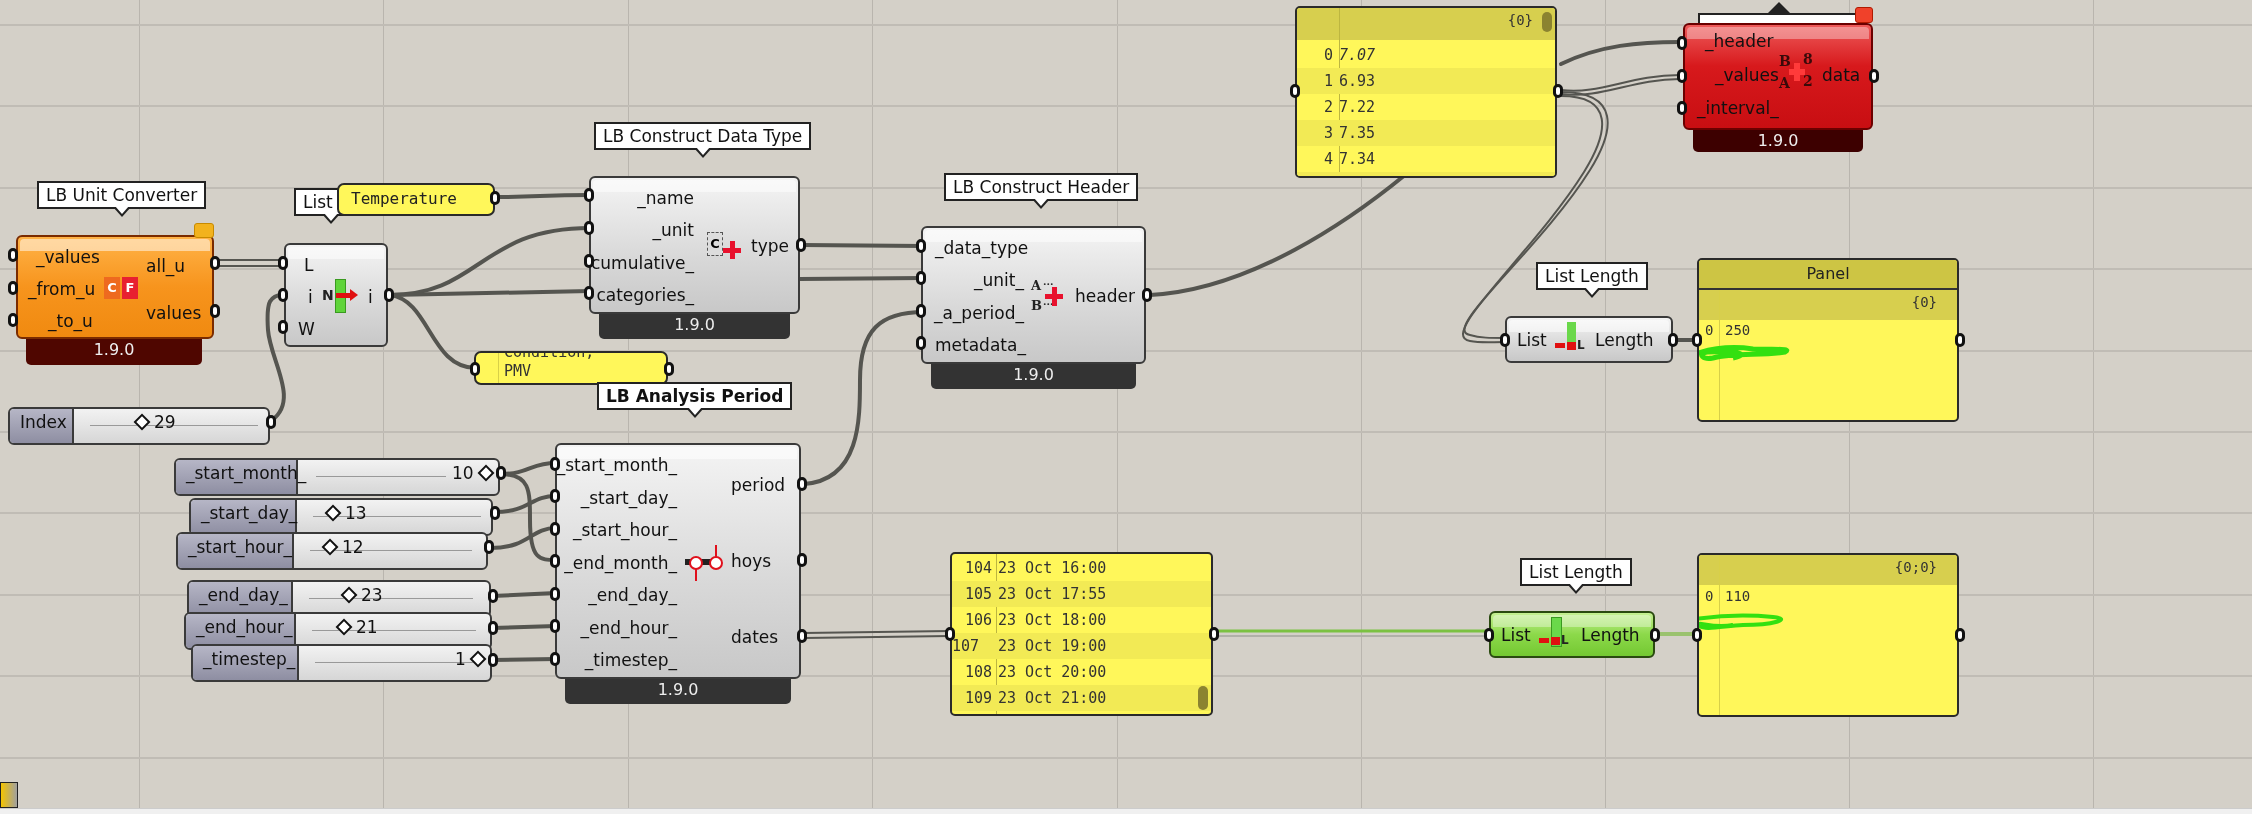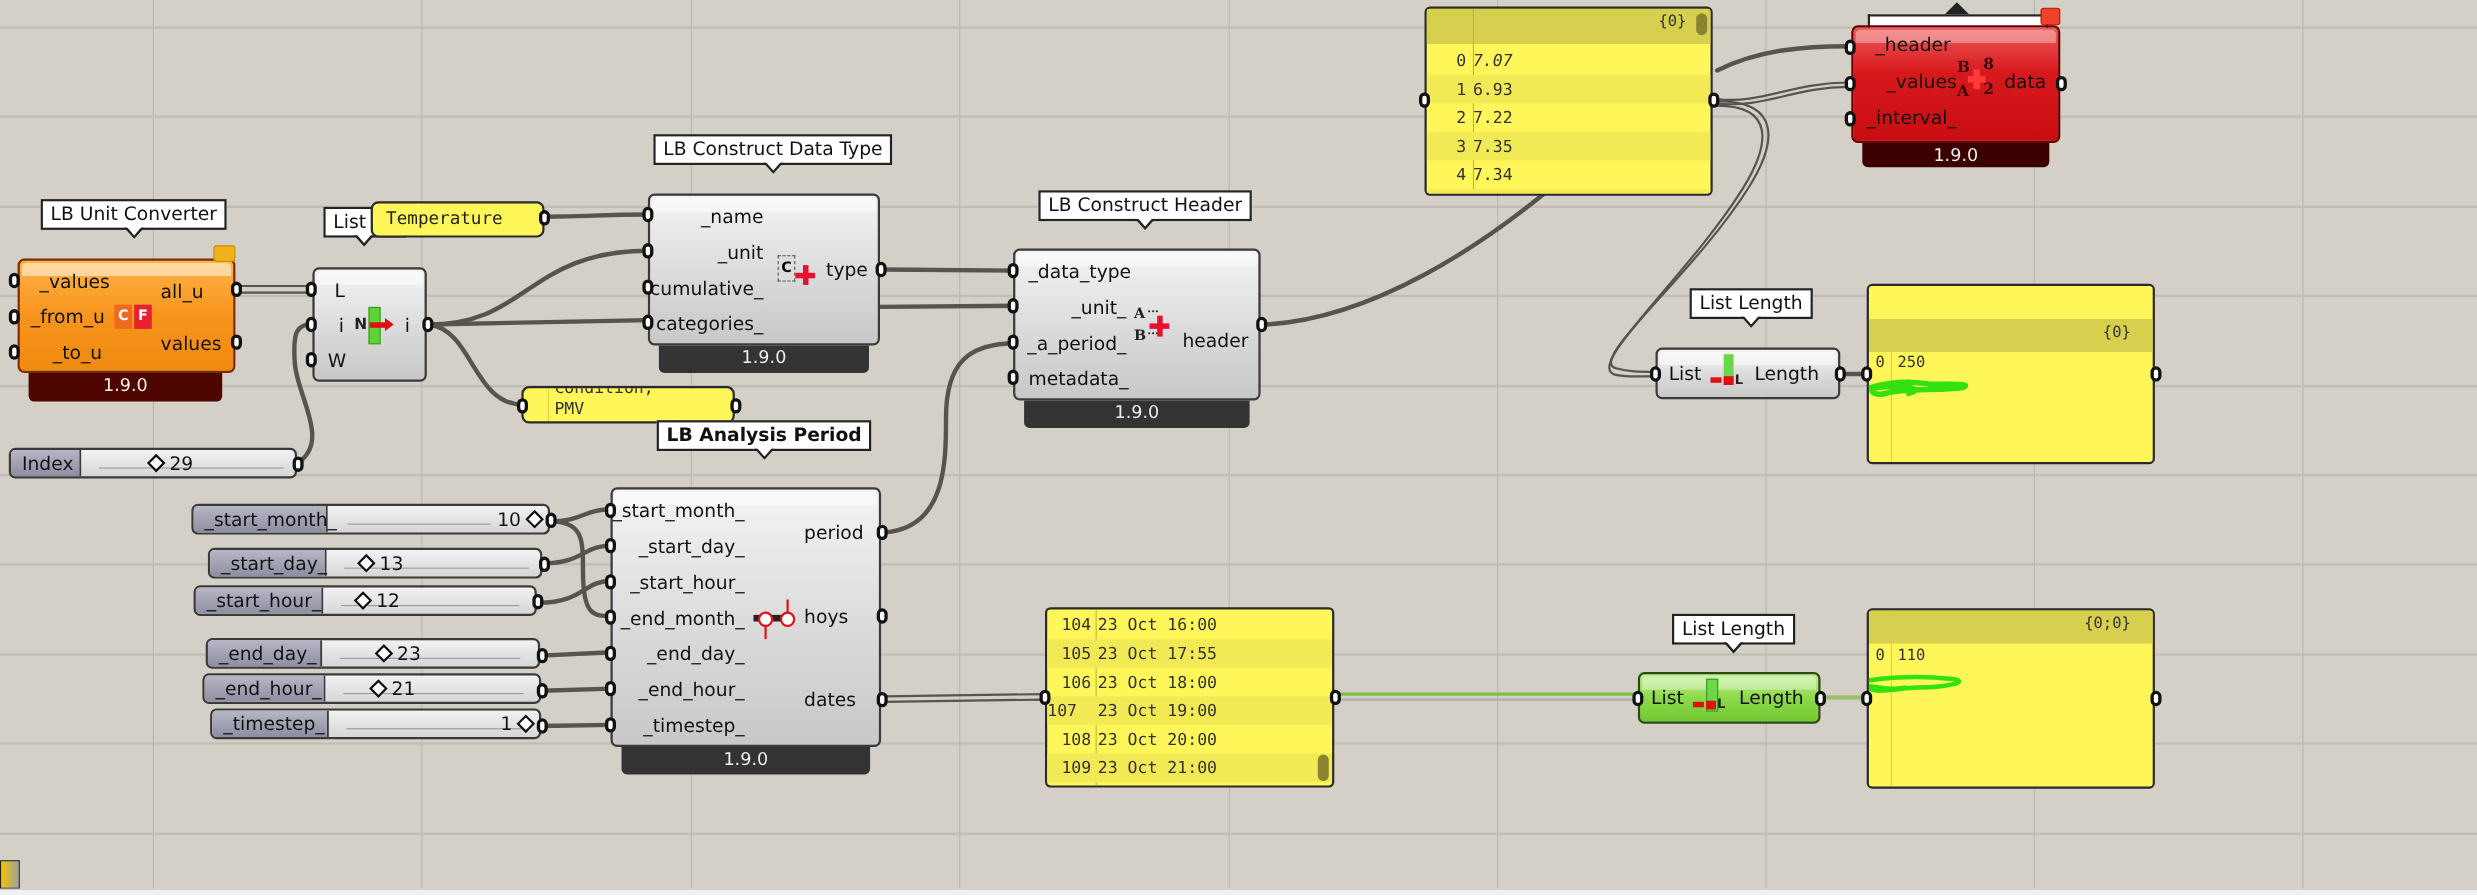--- a/index.html
+++ b/index.html
@@ -12,21 +12,21 @@
   .comp .topshine{position:absolute;left:2px;right:2px;top:2px;height:12px;border-radius:4px 4px 0 0;background:rgba(255,255,255,0.5);}
   .lbl{position:absolute;font-size:17px;color:#111;white-space:nowrap;line-height:20px;}
   .ver{position:absolute;box-sizing:border-box;background:#333;color:#eee;font-size:16px;text-align:center;line-height:22px;border-radius:0 0 5px 5px;}
   .grip{position:absolute;width:10px;height:14px;box-sizing:border-box;border:3px solid #111;background:#fff;border-radius:7px;}
   .tip{position:absolute;box-sizing:border-box;background:#fff;border:2px solid #222;font-size:17px;line-height:24px;padding:0 7px;white-space:nowrap;color:#111;}
   .tip:after{content:"";position:absolute;left:50%;bottom:-10px;margin-left:-9px;border-left:9px solid transparent;border-right:9px solid transparent;border-top:10px solid #222;}
   .tip:before{content:"";position:absolute;left:50%;bottom:-7px;margin-left:-7px;border-left:7px solid transparent;border-right:7px solid transparent;border-top:8px solid #fff;z-index:2;}
   .panel{position:absolute;box-sizing:border-box;border:2px solid #2a2a2a;border-radius:5px;background:#fff75a;overflow:hidden;font-family:"DejaVu Sans Mono",monospace;}
   .panel .row{position:absolute;left:0;right:0;height:26px;font-size:15px;line-height:26px;color:#333;}
   .mono{font-family:"DejaVu Sans Mono",monospace;}
-  .slider{position:absolute;box-sizing:border-box;height:28px;border:2px solid #3a3a3a;border-radius:6px;background:linear-gradient(#f2f2f2,#d6d6d6);text-decoration:underline;}
+  .slider{position:absolute;box-sizing:border-box;height:38px;border:2px solid #3a3a3a;border-radius:6px;background:linear-gradient(#f2f2f2,#d6d6d6);text-decoration:underline;}
   .slider .name{position:absolute;left:0;top:0;bottom:0;box-sizing:border-box;background:linear-gradient(#b6b6c6,#8e8ea2);border-right:2px solid #3a3a3a;border-radius:4px 0 0 4px;font-size:17px;line-height:26px;padding:0 10px;color:#111;white-space:nowrap;}
   .slider .track{position:absolute;top:8px;height:8px;border-bottom:1px solid #999;}
   .slider .val{position:absolute;top:0;font-size:17px;line-height:26px;color:#111;}
   .diamond{display:inline-block;width:8px;height:8px;border:2px solid #111;background:#fff;transform:rotate(45deg);margin:0 6px;}
   .icon{position:absolute;}
 </style>
 </head>
 <body>
 
 <div id="canvas">
@@ -183,21 +183,21 @@
   <div class="grip" style="left:796px;top:238px"></div>
   <div class="ver" style="left:599px;top:314px;width:191px;height:25px;">1.9.0</div>
 
   <div class="tip" style="left:944px;top:173px;"><span>LB Construct Header</span></div>
   <div class="comp" style="left:921px;top:226px;width:225px;height:138px;">
     <div class="topshine"></div>
     <span class="lbl" style="left:12px;top:10px">_data_type</span>
     <span class="lbl" style="right:120px;top:42px">_unit_</span>
     <span class="lbl" style="right:120px;top:75px">_a_period_</span>
     <span class="lbl" style="left:12px;top:107px">metadata_</span>
-    <span class="lbl" style="left:152px;top:72px">header</span>
+    <span class="lbl" style="left:152px;top:58px">header</span>
     <div class="icon" style="left:108px;top:50px;width:36px;height:36px;font-family:'DejaVu Serif',serif;font-weight:bold;font-size:13px;color:#222;">
       <span style="position:absolute;left:0;top:0;">A</span>
         <span style="position:absolute;left:12px;top:0;font-size:10px;">···</span>
       <span style="position:absolute;left:0;top:20px;">B</span>
         <span style="position:absolute;left:12px;top:20px;font-size:10px;">···</span>
       <div style="position:absolute;left:14px;top:16px;width:18px;height:5px;background:#e8112d;"></div>
       <div style="position:absolute;left:21px;top:9px;width:5px;height:19px;background:#e8112d;"></div>
     </div>
   </div>
   <div class="grip" style="left:916px;top:239px"></div>
@@ -350,20 +350,21 @@
       <div style="position:absolute;left:14px;top:0;width:9px;height:28px;background:#6ad84a;"></div>
       <div style="position:absolute;left:14px;top:20px;width:9px;height:8px;background:#e01010;"></div>
       <div style="position:absolute;left:2px;top:21px;width:10px;height:5px;background:#e01010;"></div>
       <span style="position:absolute;left:24px;top:16px;font-size:12px;font-weight:bold;color:#222;">L</span>
     </div>
   </div>
   <div class="grip" style="left:1500px;top:333px"></div>
   <div class="grip" style="left:1668px;top:333px"></div>
 
   <div class="panel" style="left:1697px;top:258px;width:262px;height:164px;">
+    <div style="position:absolute;left:0;right:0;top:0;height:28px;background:#cdc544;border-bottom:2px solid #333;font-family:'DejaVu Sans',sans-serif;font-size:16px;text-align:center;line-height:28px;color:#222;">Panel</div>
     <div style="position:absolute;left:0;right:0;top:30px;height:30px;background:#d7cf4e;"></div>
     <span style="position:absolute;right:20px;top:34px;font-size:14px;color:#333;">{0}</span>
     <div style="position:absolute;left:20px;top:30px;bottom:0;width:1px;background:#d8d048;"></div>
     <span style="position:absolute;left:6px;top:62px;font-size:14px;color:#333;">0</span>
     <span style="position:absolute;left:26px;top:62px;font-size:14px;color:#333;">250</span>
     <svg style="position:absolute;left:-6px;top:80px;" width="110" height="30">
         <path d="M2 14 C20 8, 40 6, 60 9 C80 10, 100 8, 92 12 C70 16, 40 12, 20 18 C10 20, 4 14, 14 12 C40 10, 60 14, 40 18" stroke="#33e010" stroke-width="5" fill="none"></path>
       </svg>
   </div>
   <div class="grip" style="left:1692px;top:333px"></div>

